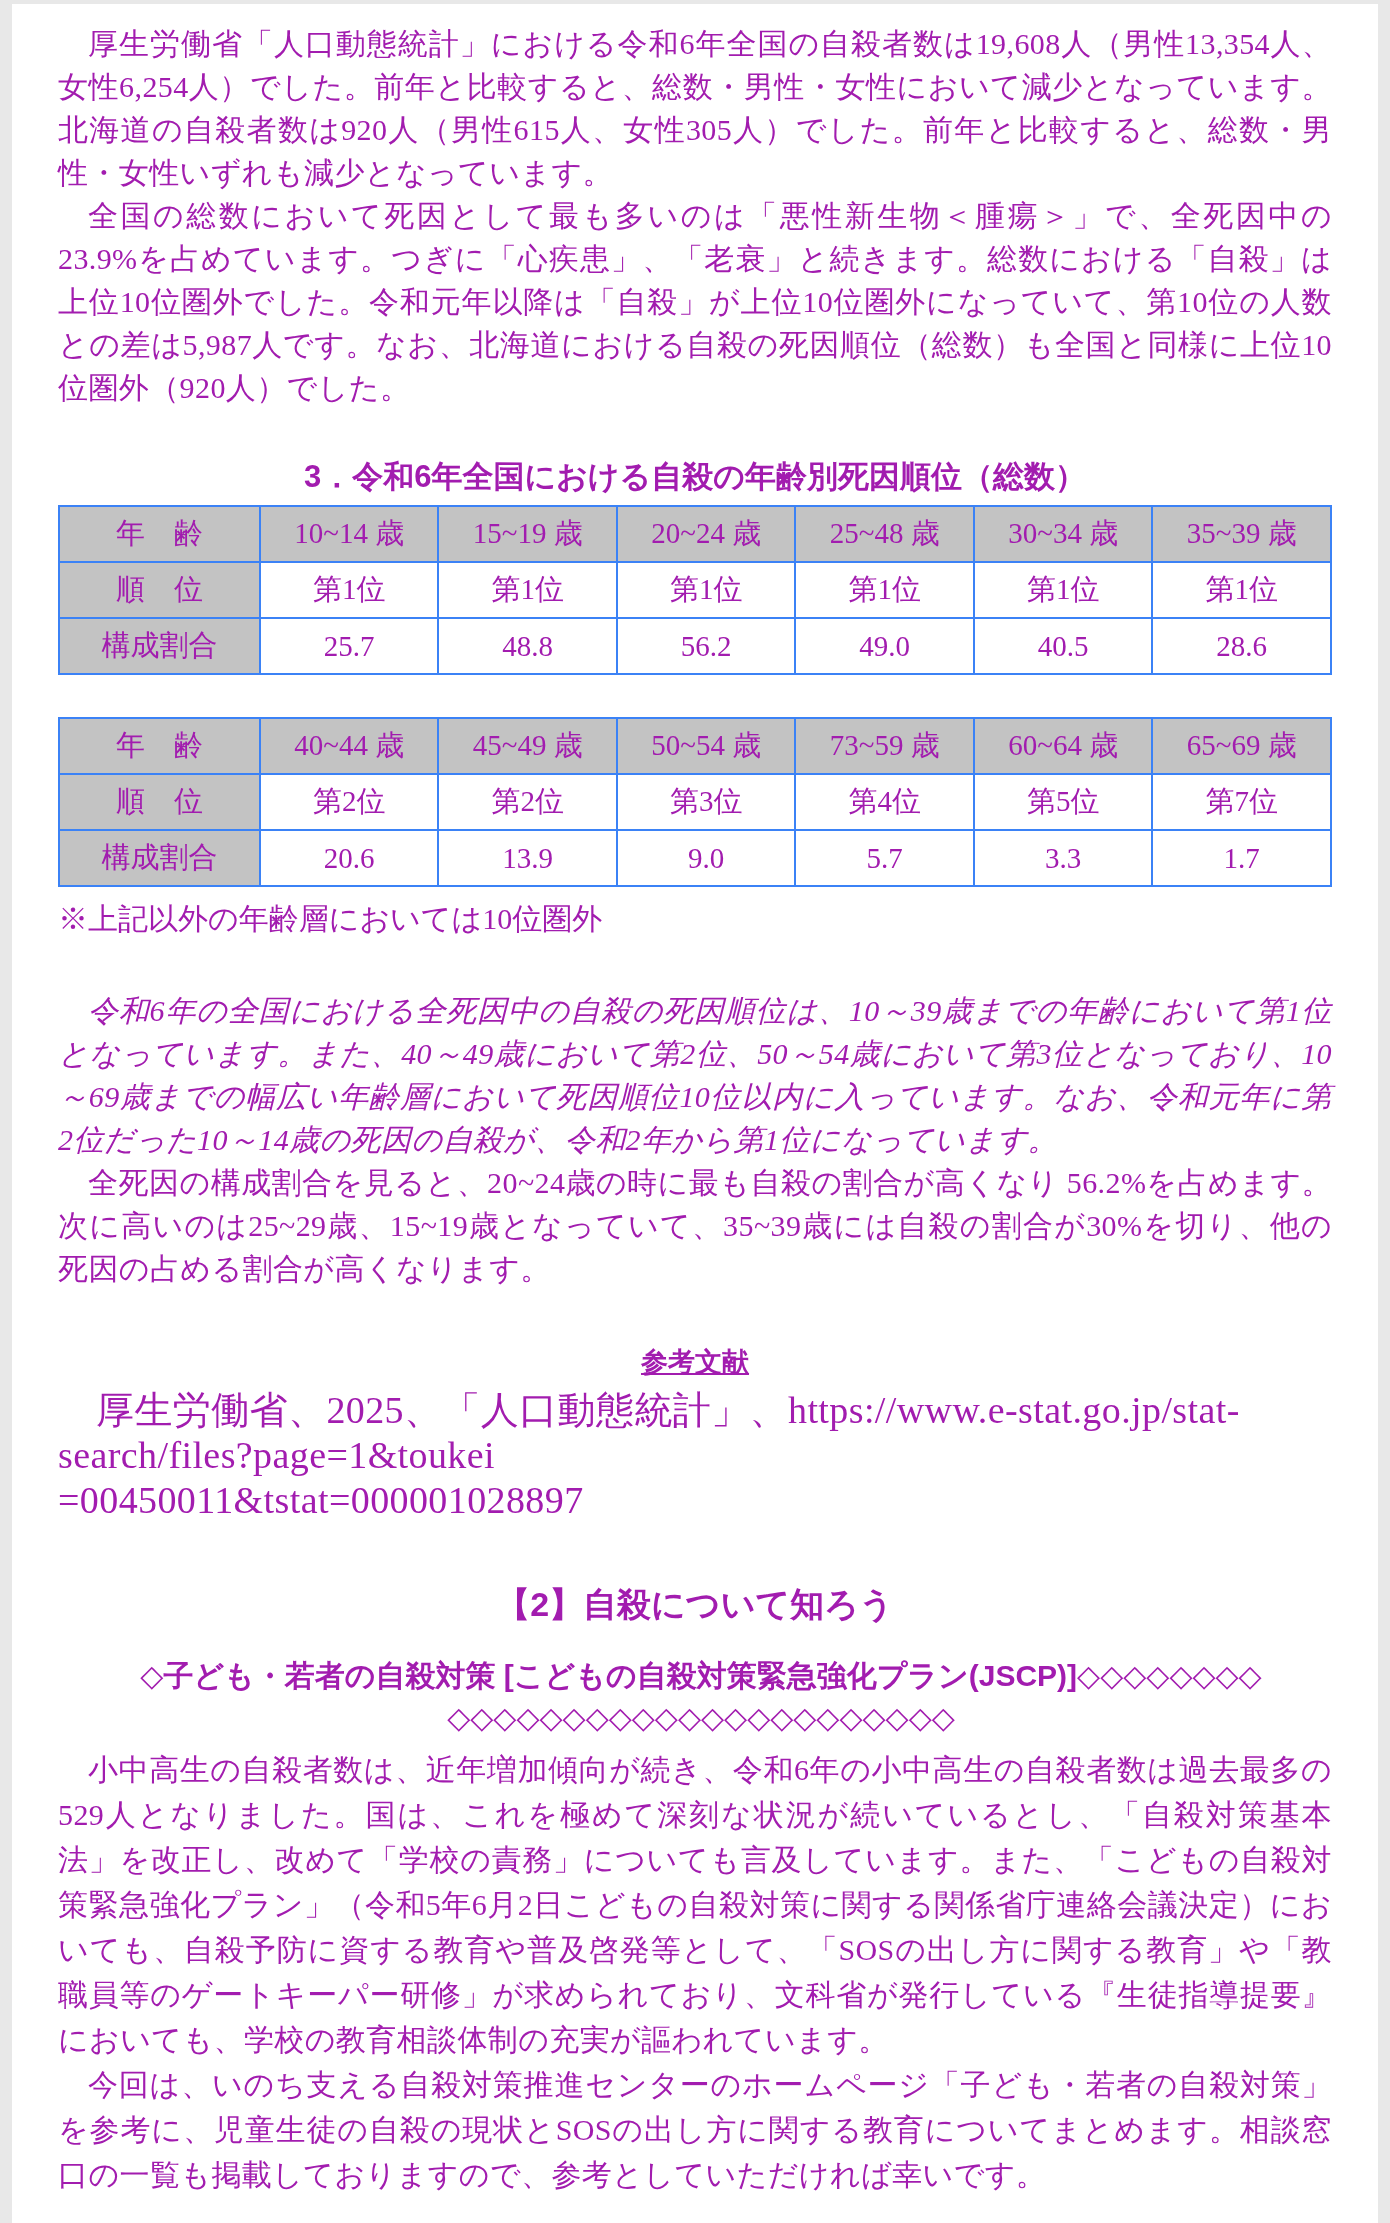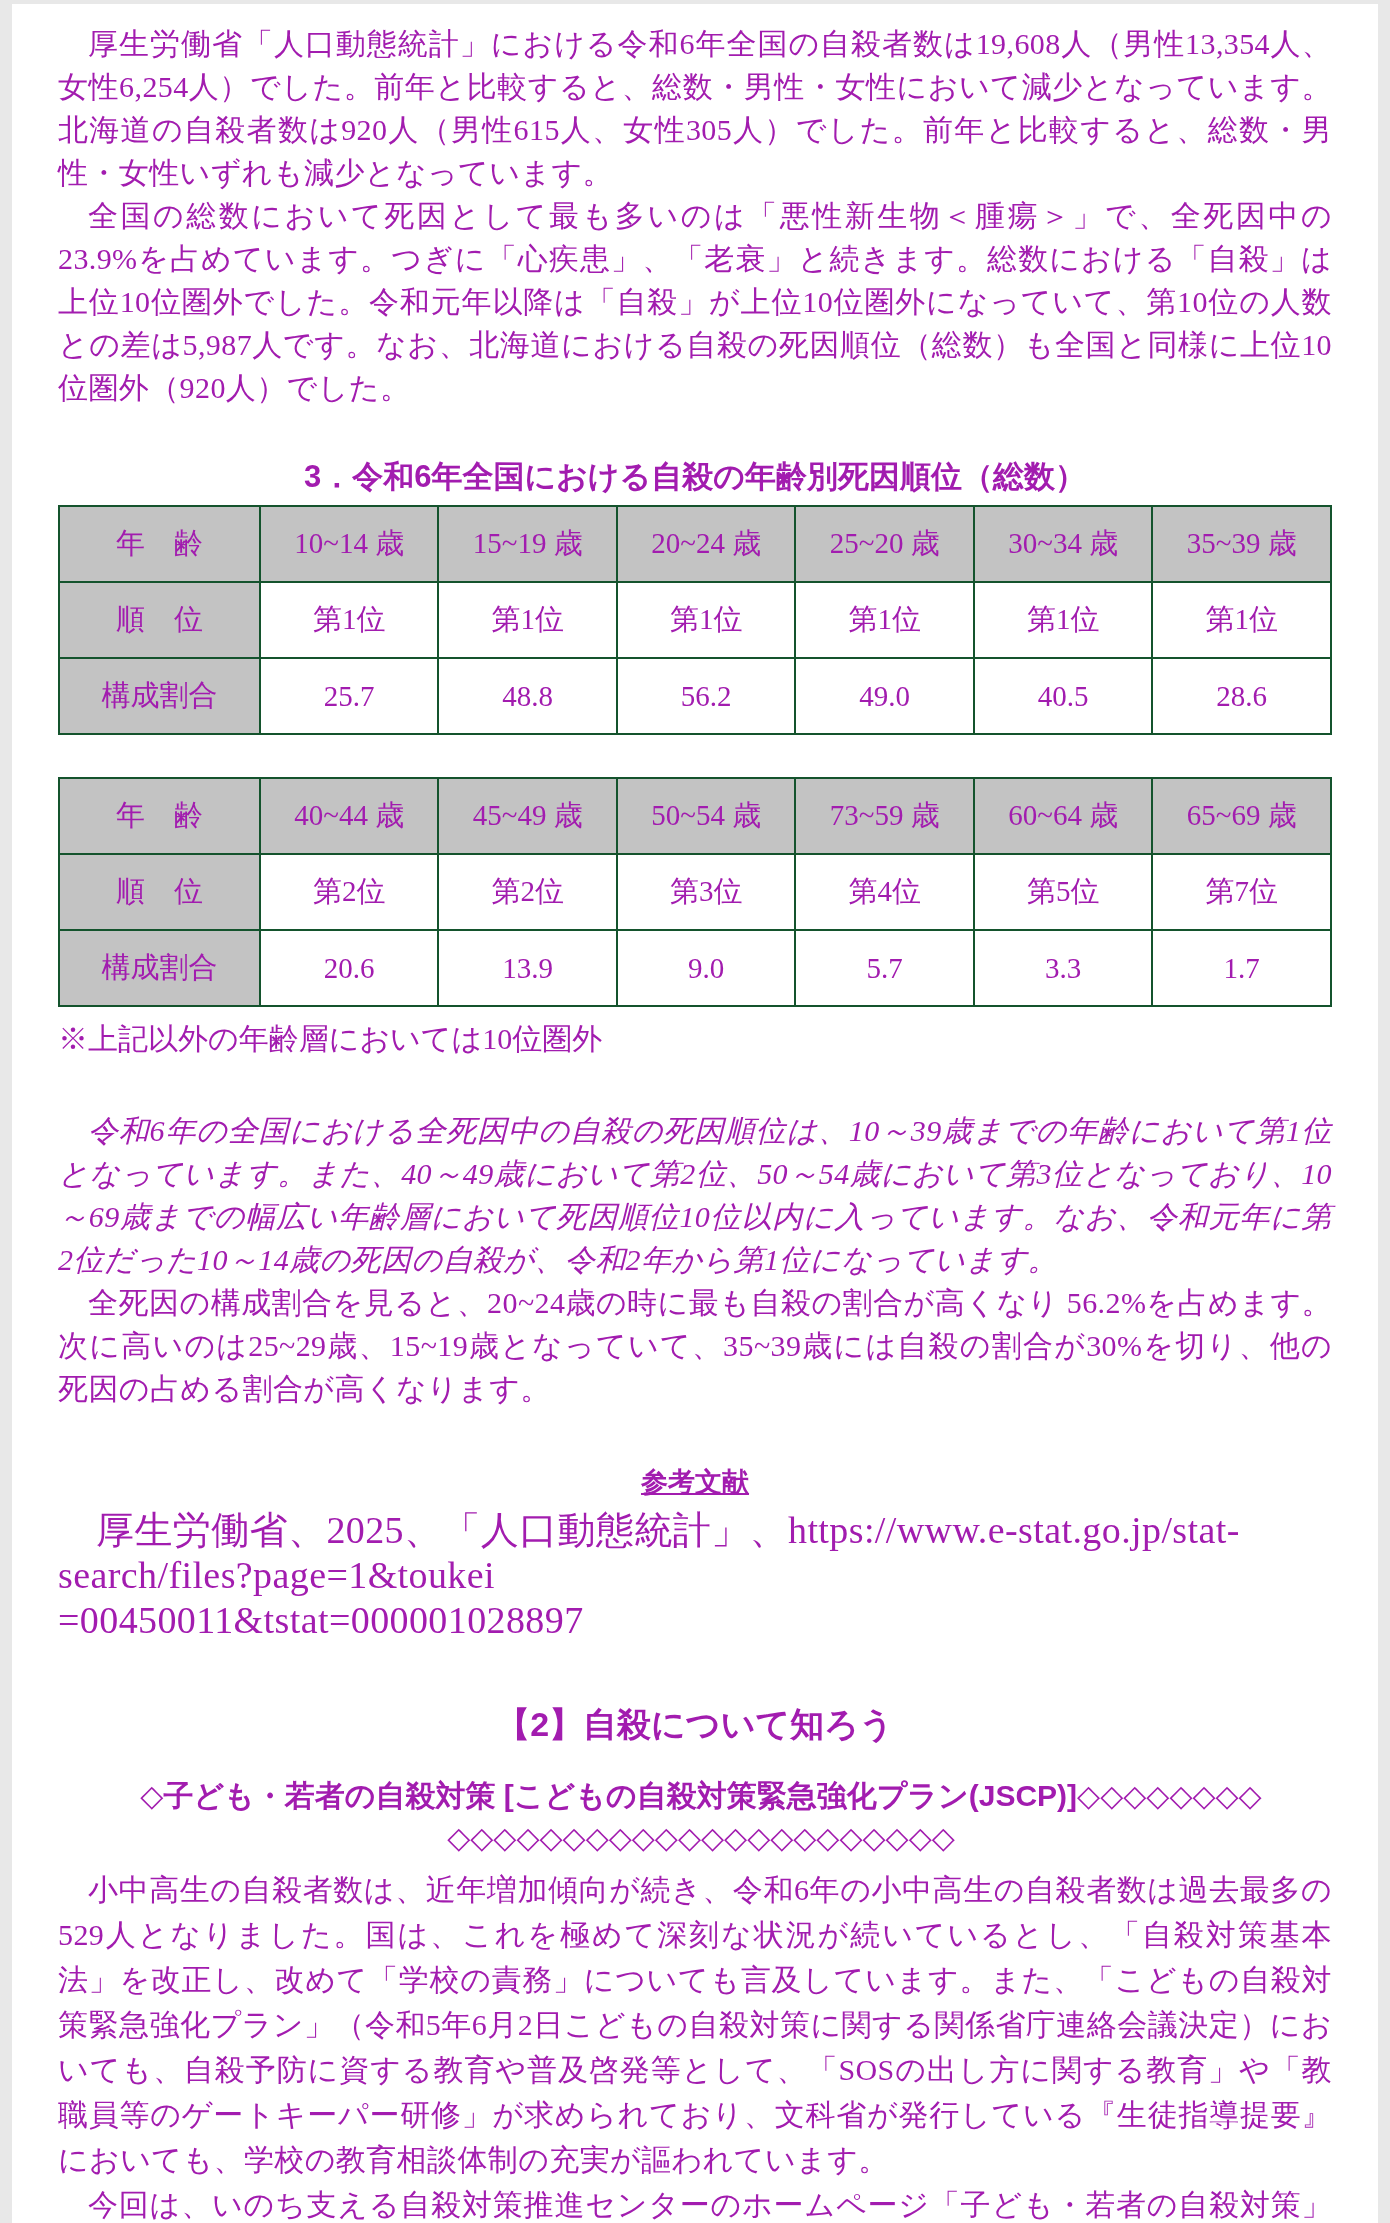--- a/index.html
+++ b/index.html
@@ -36,26 +36,26 @@
   table.stat{
     width:100%;
     border-collapse:collapse;
     table-layout:fixed;
     font-size:29px;
     margin:0;
   }
   table.stat.t1{margin-top:10px;}
   table.stat.t2{margin-top:42px;}
   table.stat th,table.stat td{
-    border:2px solid #14532d;
+    border:2px solid #3b82f6;
     height:42px;
     text-align:center;
     vertical-align:middle;
     font-weight:normal;
-    padding:16px;
+    padding:6px;
   }
   table.stat .hd{background:#c3c3c3;}
   col.c0{width:15.8%;}
   .note{
     margin:12px 0 0 0;
     font-size:30px;
     line-height:40px;
   }
   .p-after-note{margin-top:50px;font-style:italic;}
   
@@ -93,21 +93,21 @@
         <col>
         <col>
         <col>
       </colgroup>
     <tbody>
         <tr>
       <th class="hd">年　齢</th>
       <th class="hd">10~14 歳</th>
       <th class="hd">15~19 歳</th>
       <th class="hd">20~24 歳</th>
-      <th class="hd">25~20 歳</th>
+      <th class="hd">25~48 歳</th>
       <th class="hd">30~34 歳</th>
       <th class="hd">35~39 歳</th>
     </tr>
     <tr>
       <th class="hd">順　位</th>
       <td>第1位</td>
       <td>第1位</td>
       <td>第1位</td>
       <td>第1位</td>
       <td>第1位</td>

